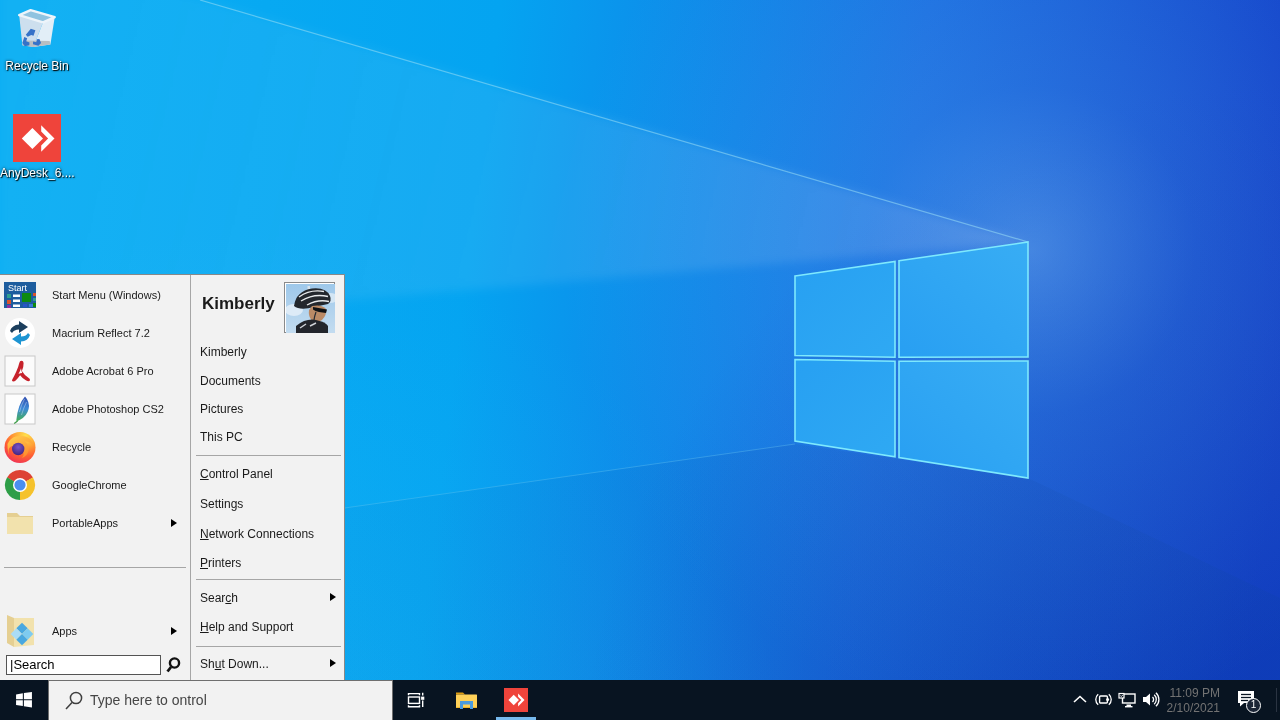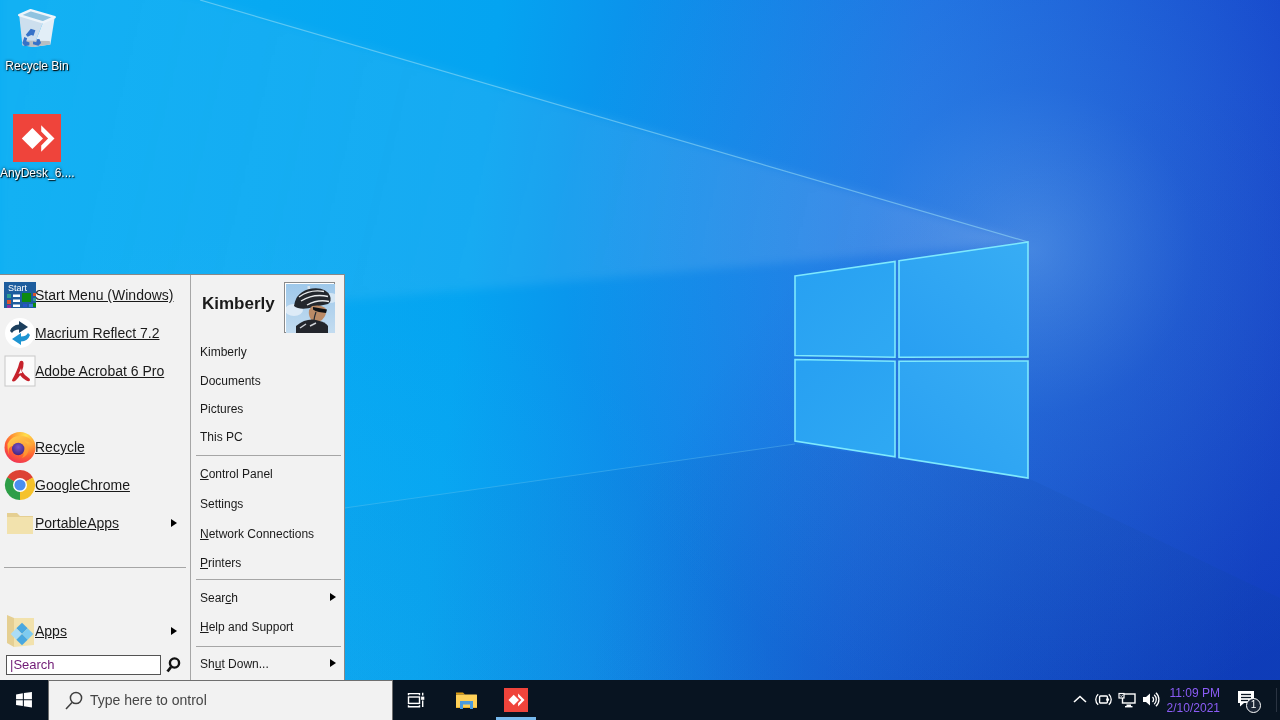--- a/index.html
+++ b/index.html
@@ -5,32 +5,32 @@
   html,body{margin:0;padding:0;}
   body{width:1280px;height:720px;position:relative;overflow:hidden;
        font-family:"Liberation Sans",sans-serif;background:#1580d0;}
   .abs{position:absolute;}
   .dlabel{position:absolute;color:#ffffff;font-size:12px;text-align:center;
           text-shadow:1px 1px 1px #000,0 0 3px rgba(0,0,0,.85);white-space:nowrap;}
   #menu{position:absolute;left:0;top:274px;width:345px;height:406px;
         background:#f2f2f2;border-top:1px solid #888;border-right:1px solid #888;
         box-sizing:border-box;z-index:5;color:#1a1a1a;}
   .mi{position:absolute;height:38px;display:flex;align-items:center;}
-  .mi .txt{font-size:14px;margin-left:35px;text-decoration:underline;}
+  .mi .txt{font-size:11px;margin-left:52px;}
   .mi svg{position:absolute;left:4px;}
   .ri{position:absolute;left:200px;height:18px;line-height:18px;font-size:12px;}
   .sepL{position:absolute;left:4px;width:182px;height:1px;background:#a6a6a6;}
   .sepR{position:absolute;left:196px;width:145px;height:1px;background:#a6a6a6;}
   .arr{position:absolute;width:0;height:0;border-left:6px solid #000;
        border-top:4.5px solid transparent;border-bottom:4.5px solid transparent;}
   #tb{position:absolute;left:0;top:680px;width:1280px;height:40px;background:#081421;z-index:10;}
   #tbsearch{position:absolute;left:48px;top:0;width:345px;height:40px;background:#f2f2f2;
             border:1px solid #6f6f6f;border-bottom:none;box-sizing:border-box;}
   #tbsearch span{position:absolute;left:41px;top:11px;font-size:14px;color:#454545;}
-  #clock{position:absolute;left:1152px;top:6px;width:68px;text-align:right;color:#8b5cf6;
+  #clock{position:absolute;left:1152px;top:6px;width:68px;text-align:right;color:#737373;
          font-size:12px;line-height:15px;}
 </style>
 </head>
 <body>
 
 <svg class="abs" style="left:0;top:0;z-index:0" width="1280" height="720" viewBox="0 0 1280 720">
   <defs>
     <linearGradient id="base" x1="0" y1="260" x2="1280" y2="420" gradientUnits="userSpaceOnUse">
       <stop offset="0" stop-color="#0aaef3"></stop>
       <stop offset="0.36" stop-color="#04a4f1"></stop>
@@ -142,20 +142,36 @@
   </div>
 
   <div class="mi" style="left:0;top:77px;width:190px;">
     <svg width="32" height="32" viewBox="0 0 32 32" style="top:3px;">
       <rect x="1" y="1" width="30" height="30" fill="#fbfbfb" stroke="#c8c8c8" stroke-width="1"></rect>
       <path fill-rule="evenodd" d="M9.5,26.5 Q7.3,26.5 8.4,24.3 Q10,21.5 12.3,16.5 Q14.6,11.3 15.2,8.2 Q15.7,5.8 17.5,5.8 Q19.4,5.8 19.6,8 Q19.8,11 17.9,16 Q20.6,20.4 24.1,22.4 Q26.7,23.8 25.9,25.4 Q25,26.9 22.2,25.6 Q18.8,24 16.1,20.3 Q13.8,23.6 11.7,25.4 Q10.5,26.5 9.5,26.5 Z M17,13.2 Q16.1,16.2 14.5,19 Q16.4,18.1 18.2,18 Q17.3,15.6 17,13.2 Z" fill="#c6212b"></path>
     </svg>
     <span class="txt">Adobe Acrobat 6 Pro</span>
   </div>
 
+  <div class="mi" style="left:0;top:115px;width:190px;">
+    <svg width="32" height="32" viewBox="0 0 32 32" style="top:3px;">
+      <defs>
+          <linearGradient id="fe" x1="0" y1="0" x2="0" y2="1">
+        <stop offset="0" stop-color="#2f4db0"></stop>
+            <stop offset="0.5" stop-color="#3e8ad6"></stop>
+            <stop offset="1" stop-color="#43b054"></stop>
+      </linearGradient>
+        </defs>
+      <rect x="1" y="1" width="30" height="30" fill="#fdfdfd" stroke="#c8c8c8" stroke-width="1"></rect>
+      <path d="M21,3.5 Q26.2,9 24.6,16 Q23,23 16,26.8 L13.6,27.9 Q12.1,28.5 12.4,26.7 Q13,20 15.2,13.5 Q17.6,7 21,3.5 Z" fill="url(#fe)"></path>
+      <path d="M13.6,27.9 Q11.5,29.5 10.2,30.5" stroke="#3f9a48" stroke-width="1.3" fill="none"></path>
+      <path d="M20.5,6 Q17,12 15.5,19 M22.5,9 Q19.5,15 17.5,22" stroke="#ffffff" stroke-width="0.7" fill="none" opacity="0.5"></path>
+    </svg>
+    <span class="txt">Adobe Photoshop CS2</span>
+  </div>
 
   <div class="mi" style="left:0;top:153px;width:190px;">
     <svg width="34" height="34" viewBox="0 0 34 34" style="top:2px;left:3px;">
       <defs>
         <radialGradient id="ffo" cx="0.68" cy="0.12" r="1.05">
           <stop offset="0" stop-color="#ffe14d"></stop>
             <stop offset="0.35" stop-color="#ffa236"></stop>
           <stop offset="0.62" stop-color="#ff6332"></stop>
             <stop offset="0.85" stop-color="#f23a4f"></stop>
           <stop offset="1" stop-color="#d5156e"></stop>
@@ -211,21 +227,21 @@
         <rect x="0" y="-8" width="8" height="8" fill="#7ecbf0"></rect>
         <rect x="-8" y="0" width="8" height="8" fill="#aadcf5"></rect>
         <rect x="0" y="0" width="8" height="8" fill="#49a8e0"></rect>
       </g>
     </svg>
     <span class="txt">Apps</span>
     <span class="arr" style="left:171px;"></span>
   </div>
 
   <div style="position:absolute;left:6px;top:380px;width:155px;height:20px;background:#fff;
-              border:1px solid #545454;box-sizing:border-box;font-size:13px;color:#701a75;
+              border:1px solid #545454;box-sizing:border-box;font-size:13px;color:#000000;
               line-height:18px;padding-left:3px;">|Search</div>
   <svg style="position:absolute;left:165px;top:381px;" width="17" height="18" viewBox="0 0 17 18">
     <circle cx="9.5" cy="7" r="4.6" fill="none" stroke="#111" stroke-width="2.4"></circle>
     <line x1="6" y1="11" x2="2.5" y2="15.5" stroke="#111" stroke-width="2.8"></line>
   </svg>
 
   <div style="position:absolute;left:202px;top:19px;font-size:17px;font-weight:bold;">Kimberly</div>
   <div style="position:absolute;left:284px;top:7px;width:51px;height:51px;border:1px solid #8a8a8a;background:#fff;box-sizing:border-box;">
     <svg width="49" height="49" viewBox="0 0 49 49" style="display:block;margin:1px;">
       <defs>

